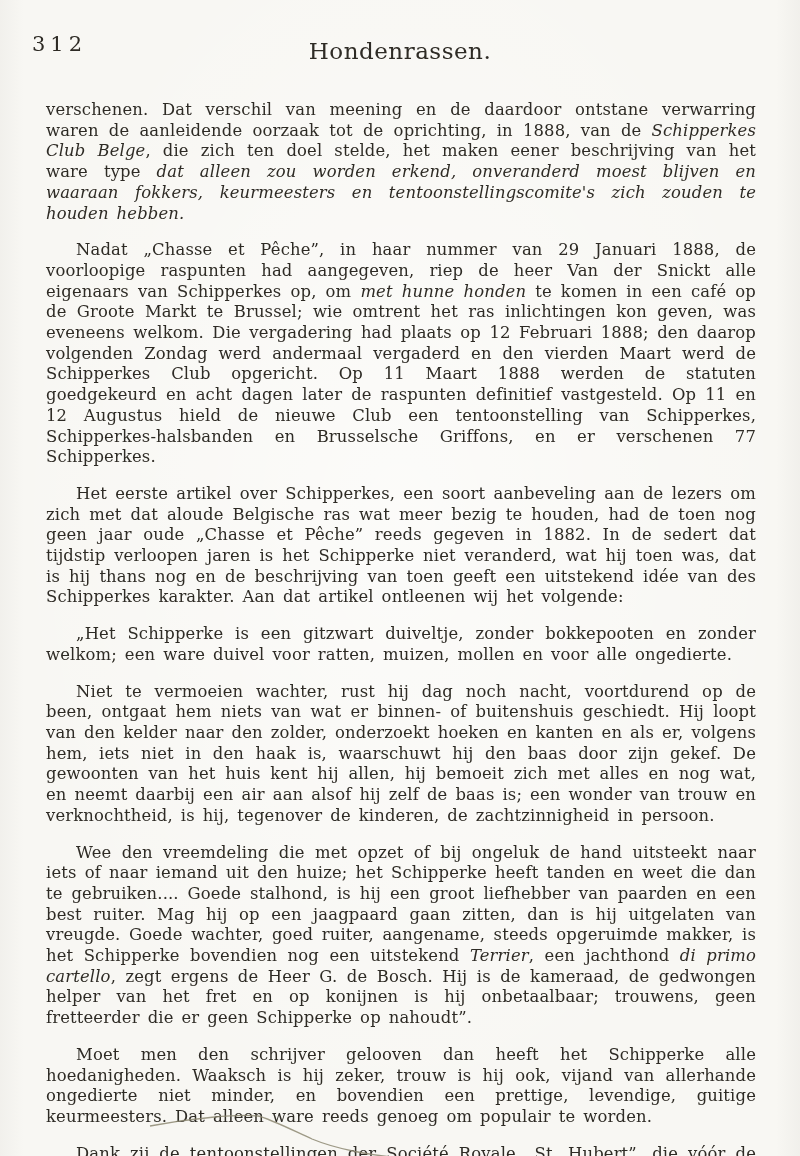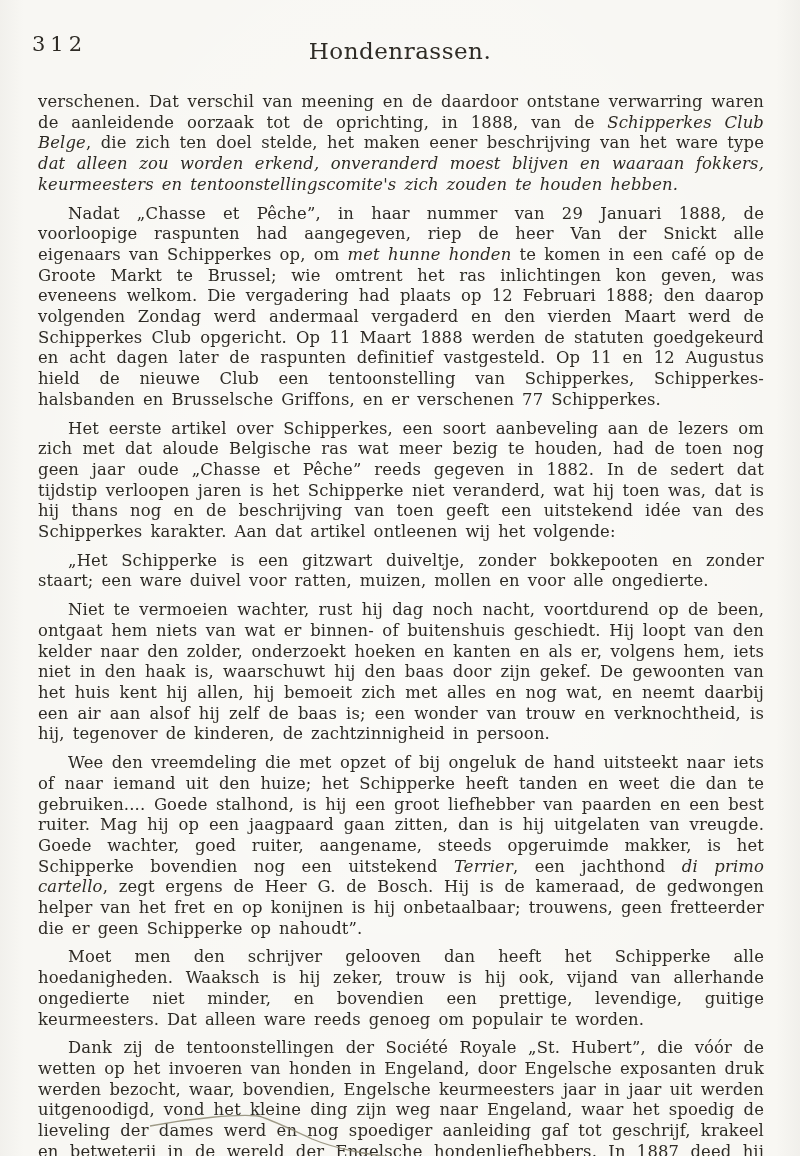--- a/index.html
+++ b/index.html
@@ -34,21 +34,21 @@
     margin:0;text-align:center;
     font-size:23px;font-weight:normal;letter-spacing:.5px;
   }
   .body-text{
     position:absolute;top:84px;left:30px;width:742px;
     font-size:16.4px;line-height:20.7px;
     text-align:justify;
     word-spacing:2.6px;letter-spacing:.15px;
   }
   .body-text p{
-    margin:8px;padding:0;text-indent:30px;
+    margin:16px;padding:0;text-indent:30px;
   }
   .body-text p.no-indent{text-indent:0;}
   .body-text em{font-style:italic;}
   .pencil-stroke{
     position:absolute;left:0;top:0;width:800px;height:1156px;
     pointer-events:none;
   }
 </style>
 </head>
 <body>
@@ -57,21 +57,21 @@
 
   <div class="running-head">
     <span class="page-number">312</span>
     <h1 class="running-title">Hondenrassen.</h1>
   </div>
 
   <main class="body-text">
       <p class="no-indent"><span>verschenen. Dat verschil van meening en de daardoor ontstane verwarring waren de aanleidende oorzaak tot de oprichting, in 1888, van de </span><em>Schipperkes Club Belge</em><span>, die zich ten doel stelde, het maken eener beschrijving van het ware type </span><em>dat alleen zou worden erkend, onveranderd moest blijven en waaraan fokkers, keurmeesters en tentoonstellingscomite's zich zouden te houden hebben.</em></p>
       <p><span>Nadat „Chasse et Pêche”, in haar nummer van 29 Januari 1888, de voorloopige raspunten had aangegeven, riep de heer Van der Snickt alle eigenaars van Schipperkes op, om </span><em>met hunne honden</em><span> te komen in een café op de Groote Markt te Brussel; wie omtrent het ras inlichtingen kon geven, was eveneens welkom. Die vergadering had plaats op 12 Februari 1888; den daarop volgenden Zondag werd andermaal vergaderd en den vierden Maart werd de Schipperkes Club opgericht. Op 11 Maart 1888 werden de statuten goedgekeurd en acht dagen later de raspunten definitief vastgesteld. Op 11 en 12 Augustus hield de nieuwe Club een tentoonstelling van Schipperkes, Schipperkes-halsbanden en Brusselsche Griffons, en er verschenen 77 Schipperkes.</span></p>
       <p><span>Het eerste artikel over Schipperkes, een soort aanbeveling aan de lezers om zich met dat aloude Belgische ras wat meer bezig te houden, had de toen nog geen jaar oude „Chasse et Pêche” reeds gegeven in 1882. In de sedert dat tijdstip verloopen jaren is het Schipperke niet veranderd, wat hij toen was, dat is hij thans nog en de beschrijving van toen geeft een uitstekend idée van des Schipperkes karakter. Aan dat artikel ontleenen wij het volgende:</span></p>
-      <p><span>„Het Schipperke is een gitzwart duiveltje, zonder bokkepooten en zonder staart; een ware duivel voor ratten, muizen, mollen en voor alle ongedierte.</span></p>
+      <p><span>„Het Schipperke is een gitzwart duiveltje, zonder bokkepooten en zonder welkom; een ware duivel voor ratten, muizen, mollen en voor alle ongedierte.</span></p>
       <p><span>Niet te vermoeien wachter, rust hij dag noch nacht, voortdurend op de been, ontgaat hem niets van wat er binnen- of buitenshuis geschiedt. Hij loopt van den kelder naar den zolder, onderzoekt hoeken en kanten en als er, volgens hem, iets niet in den haak is, waarschuwt hij den baas door zijn gekef. De gewoonten van het huis kent hij allen, hij bemoeit zich met alles en nog wat, en neemt daarbij een air aan alsof hij zelf de baas is; een wonder van trouw en verknochtheid, is hij, tegenover de kinderen, de zachtzinnigheid in persoon.</span></p>
       <p><span>Wee den vreemdeling die met opzet of bij ongeluk de hand uitsteekt naar iets of naar iemand uit den huize; het Schipperke heeft tanden en weet die dan te gebruiken.... Goede stalhond, is hij een groot liefhebber van paarden en een best ruiter. Mag hij op een jaagpaard gaan zitten, dan is hij uitgelaten van vreugde.  Goede wachter, goed ruiter, aangename, steeds opgeruimde makker, is het Schipperke bovendien nog een uitstekend </span><em>Terrier</em><span>, een jachthond </span><em>di primo cartello</em><span>, zegt ergens de Heer G. de Bosch. Hij is de kameraad, de gedwongen helper van het fret en op konijnen is hij onbetaalbaar; trouwens, geen fretteerder die er geen Schipperke op nahoudt”.</span></p>
       <p><span>Moet men den schrijver gelooven dan heeft het Schipperke alle hoedanigheden. Waaksch is hij zeker, trouw is hij ook, vijand van allerhande ongedierte niet minder, en bovendien een prettige, levendige, guitige keurmeesters. Dat alleen ware reeds genoeg om populair te worden.</span></p>
       <p><span>Dank zij de tentoonstellingen der Société Royale „St. Hubert”, die vóór de wetten op het invoeren van honden in Engeland, door Engelsche exposanten druk werden bezocht, waar, bovendien, Engelsche keurmeesters jaar in jaar uit werden uitgenoodigd, vond het kleine ding zijn weg naar Engeland, waar het spoedig de lieveling der dames werd en nog spoediger aanleiding gaf tot geschrijf, krakeel en betweterij in de wereld der Engelsche hondenliefhebbers. In 1887 deed hij zijn intrede in Engeland: de </span></p>
     </main>
 
   <svg class="pencil-stroke" viewBox="0 0 800 1156" xmlns="http://www.w3.org/2000/svg">
     <path d="M150,1126 C192,1118 238,1114 258,1116 C268,1118 288,1128 312,1139 C336,1149 372,1156 405,1158 C420,1159 432,1160 442,1162" fill="none" stroke="var(--pencil)" stroke-width="1.3" opacity="0.85"></path>
   </svg>
 

